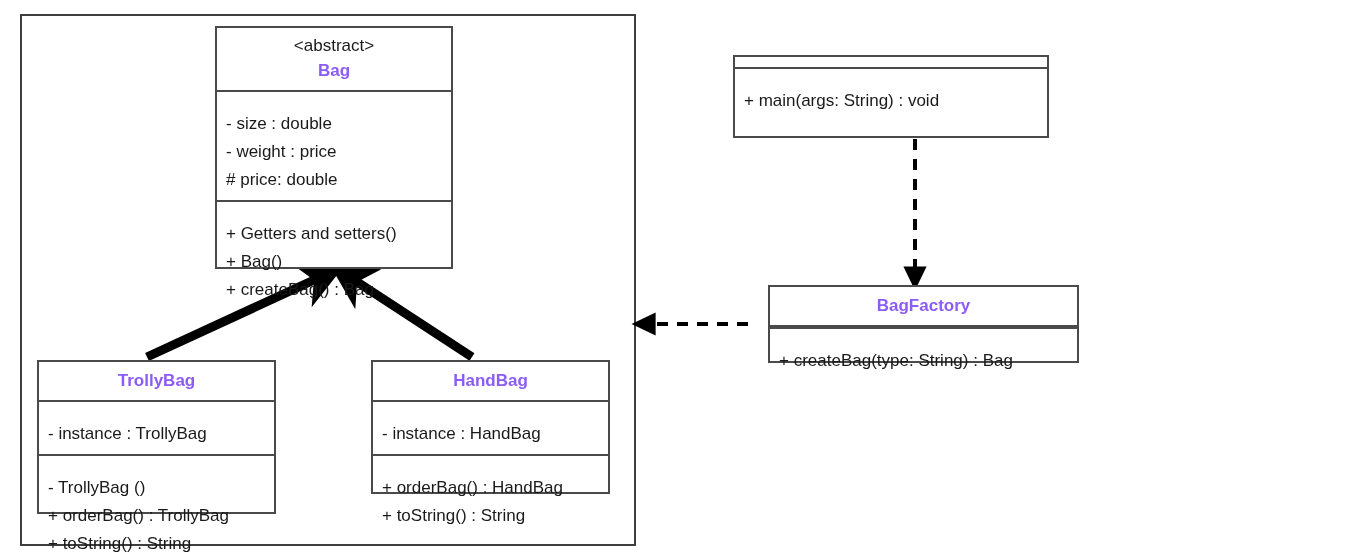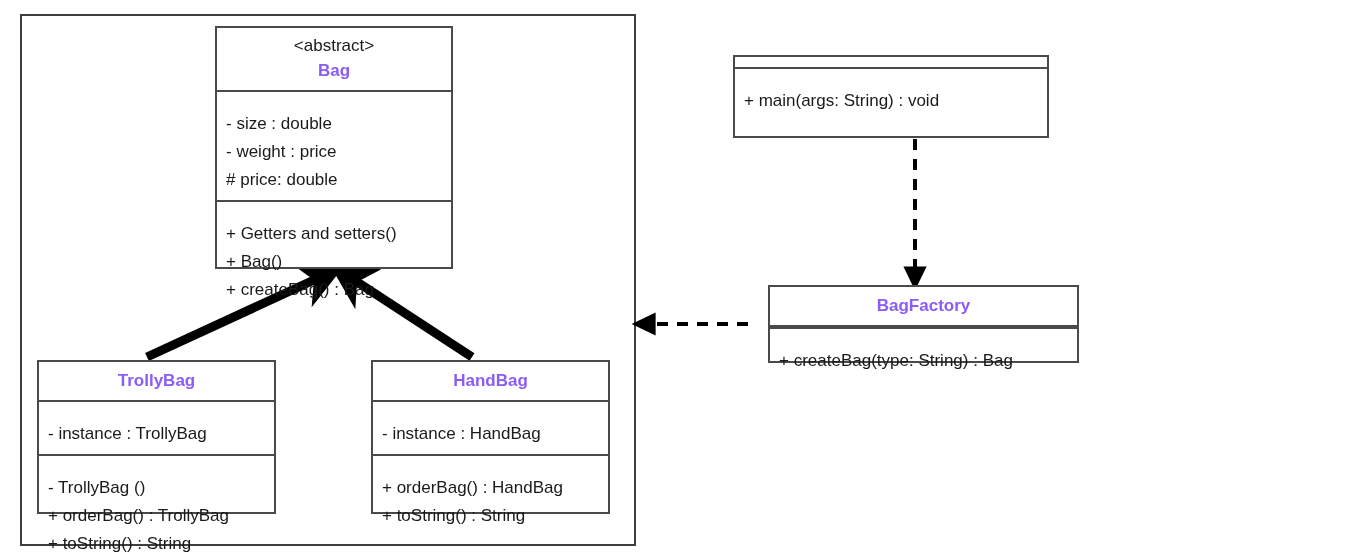--- a/index.html
+++ b/index.html
@@ -133,21 +133,21 @@
     <div class="uml-compartment">
       <div class="uml-member">- instance : TrollyBag</div>
     </div>
     <div class="uml-compartment">
       <div class="uml-member">- TrollyBag ()</div>
       <div class="uml-member">+ orderBag() : TrollyBag</div>
       <div class="uml-member">+ toString() : String</div>
     </div>
   </div>
 
-  <div class="uml-class" id="class-handbag" style="left: 371px; top: 360px; width: 239px; height: 154px;">
+  <div class="uml-class" id="class-handbag" style="left: 371px; top: 360px; width: 239px; height: 134px;">
     <div class="uml-compartment uml-header">
       <div class="uml-name">HandBag</div>
     </div>
     <div class="uml-compartment">
       <div class="uml-member">- instance : HandBag</div>
     </div>
     <div class="uml-compartment">
       <div class="uml-member">+ orderBag() : HandBag</div>
       <div class="uml-member">+ toString() : String</div>
     </div>

